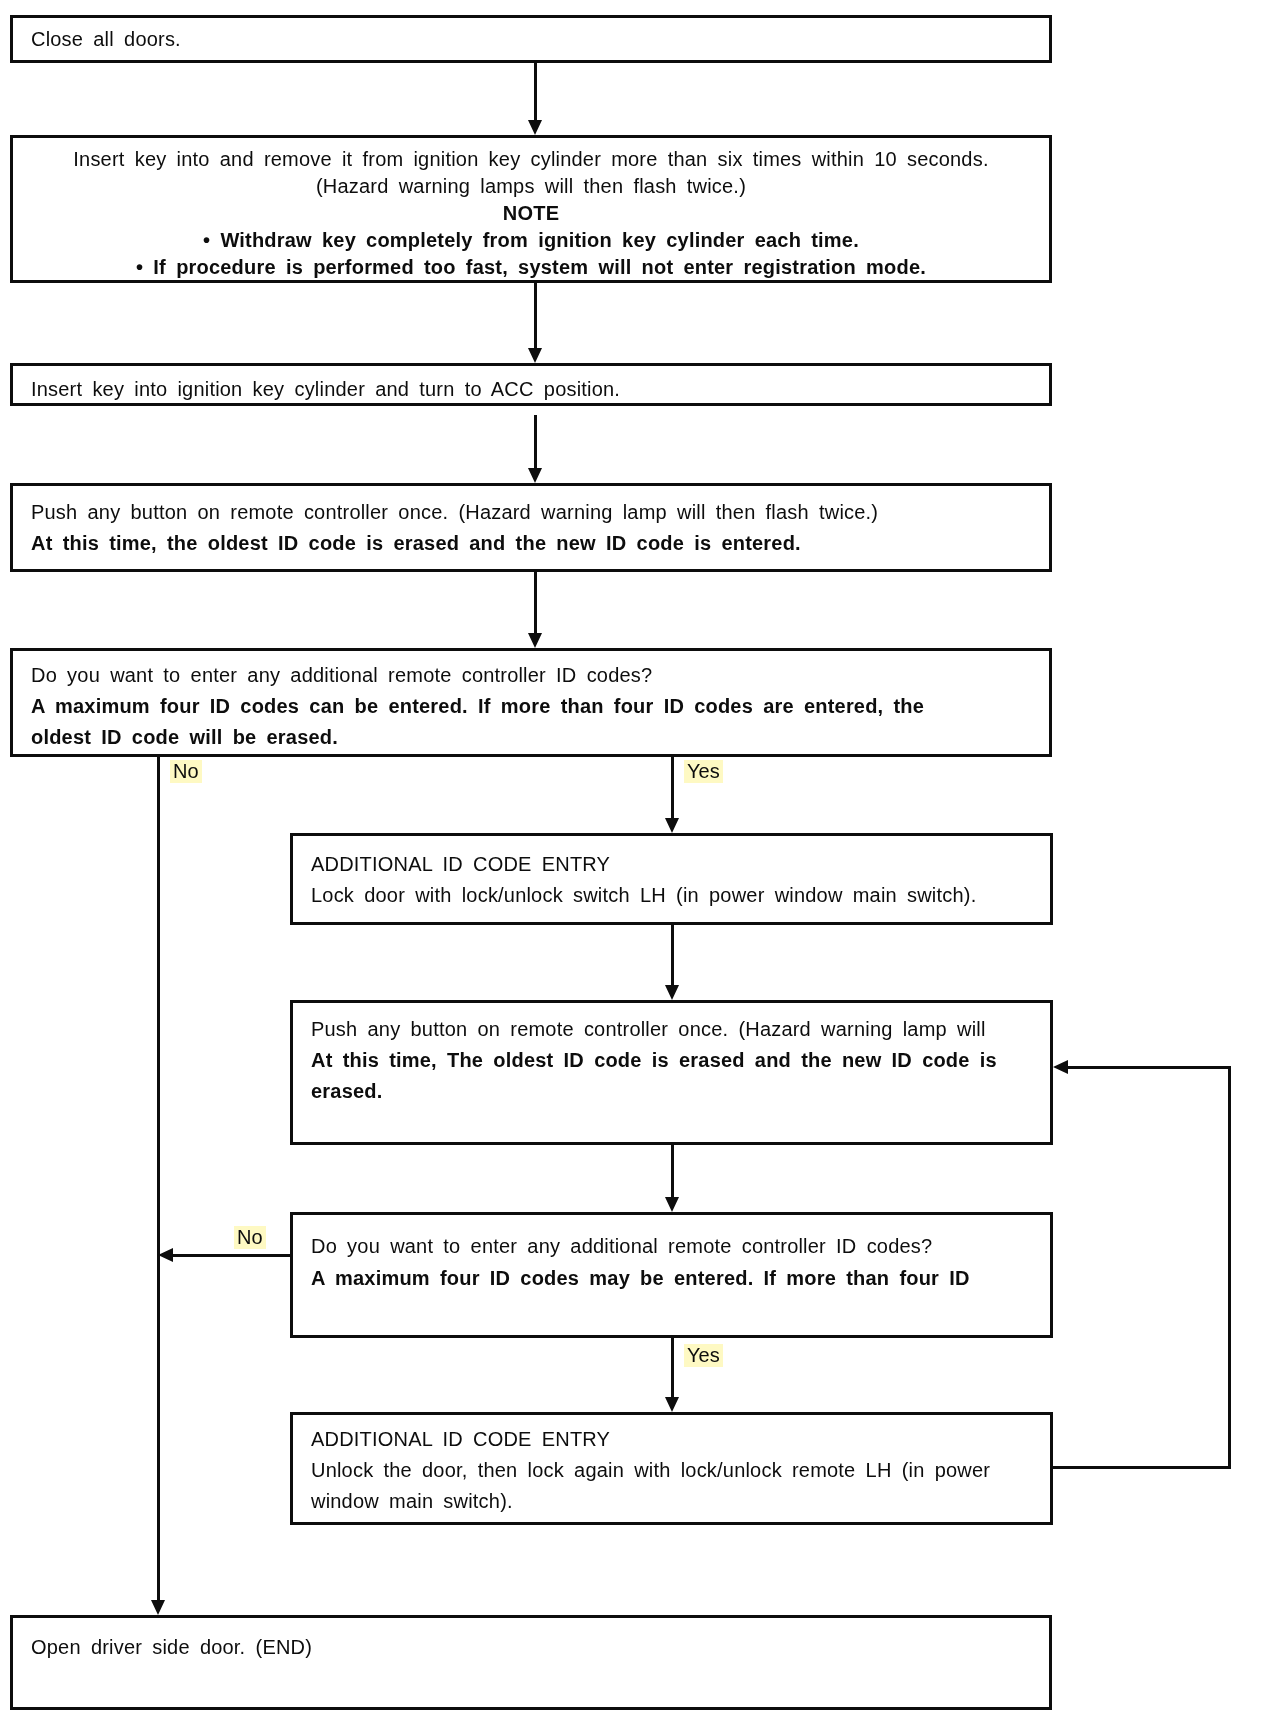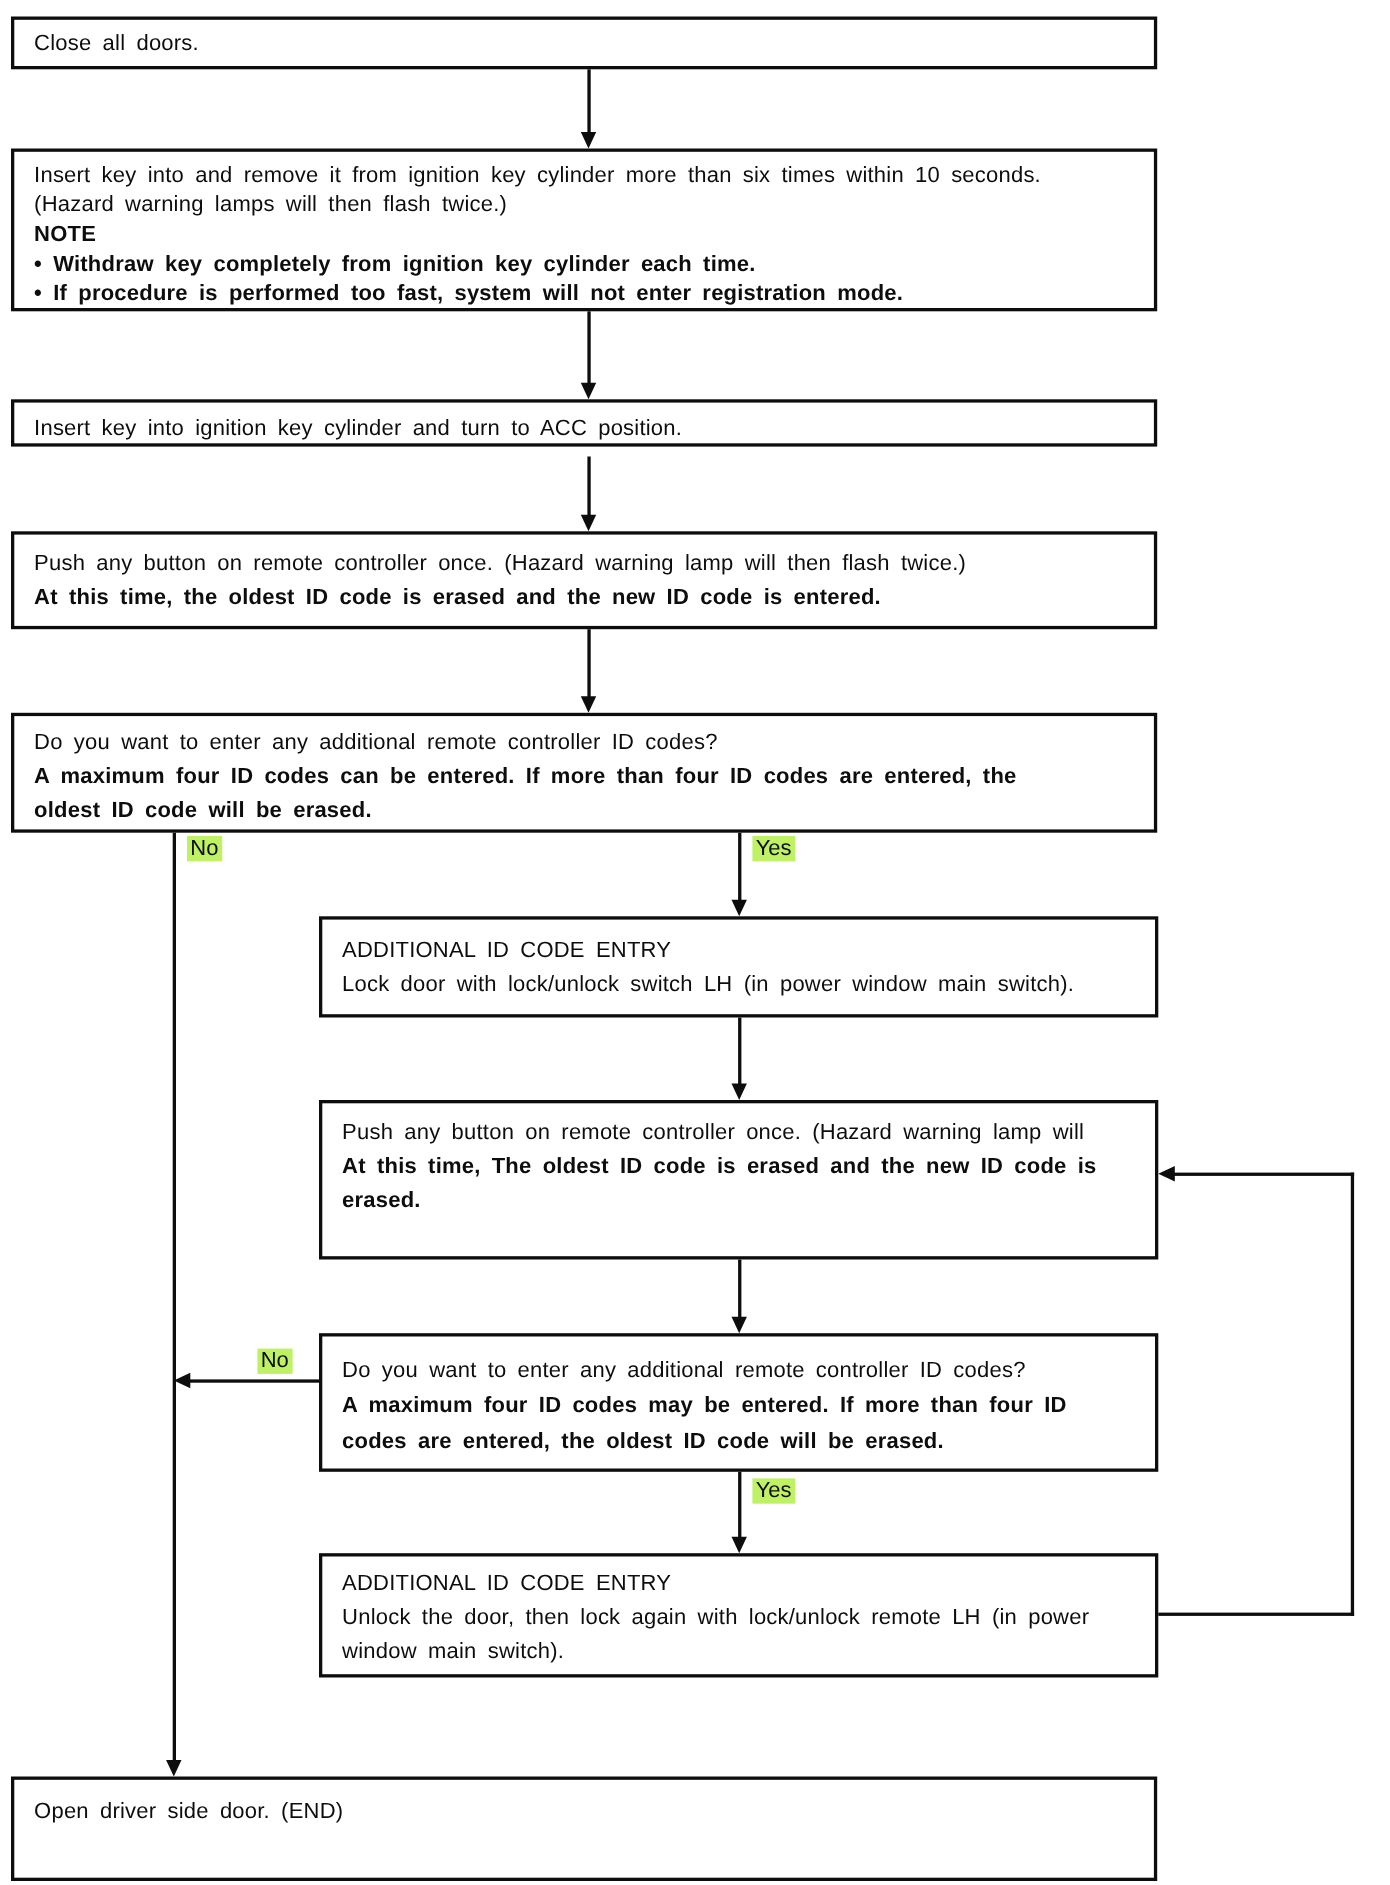--- a/index.html
+++ b/index.html
@@ -21,21 +21,21 @@
     letter-spacing: 0.01em;
     overflow: hidden;
   }
   .ln { padding: 0 18px; white-space: nowrap; }
   .bold { font-weight: bold; }
 
   
   #b1  { left:10px;  top:15px;   width:1042px; height:48px;  }
   #b1 .ln { line-height: 42px; }
   #b2  { left:10px;  top:135px;  width:1042px; height:148px; padding-top:8px; }
-  #b2 .ln { line-height: 27px; }
+  #b2 .ln { line-height: 27px; text-align: center; }
   #b3  { left:10px;  top:363px;  width:1042px; height:43px;  }
   #b3 .ln { line-height: 46px; }
   #b4  { left:10px;  top:483px;  width:1042px; height:89px;  padding-top:11px; }
   #b4 .ln { line-height: 31px; }
   #b5  { left:10px;  top:648px;  width:1042px; height:109px; padding-top:9px; }
   #b5 .ln { line-height: 31px; }
   
   #b6  { left:290px; top:833px;  width:763px;  height:92px;  padding-top:13px; }
   #b6 .ln { line-height: 31px; }
   #b7  { left:290px; top:1000px; width:763px;  height:145px; padding-top:11px; }
@@ -64,21 +64,21 @@
   .arrow-left {
     position: absolute;
     width: 0; height: 0;
     border-top: 7px solid transparent;
     border-bottom: 7px solid transparent;
     border-right: 15px solid #0d0d0d;
   }
   .branch-label {
     position: absolute;
     font-size: 20px;
-    background: #bef264;
+    background: #fef9c3;
     padding: 0 3px;
   }
 </style>
 </head>
 <body>
 
 <div id="page">
 
   <div class="box" id="b1">
     <div class="ln">Close all doors.</div>
@@ -140,21 +140,20 @@
     <div class="ln bold">At this time, The oldest ID code is erased and the new ID code is</div>
     <div class="ln bold">erased.</div>
   </div>
 
   <div class="vline" style="left:671px; top:1145px; height:56px;"></div>
   <div class="arrow-down" style="left:665px; top:1197px;"></div>
 
   <div class="box" id="b8">
     <div class="ln">Do you want to enter any additional remote controller ID codes?</div>
     <div class="ln bold">A maximum four ID codes may be entered. If more than four ID</div>
-    <div class="ln bold">codes are entered, the oldest ID code will be erased.</div>
   </div>
 
   <div class="hline" style="left:166px; top:1254px; width:124px;"></div>
   <div class="arrow-left" style="left:158px; top:1248px;"></div>
   <div class="branch-label" style="left:234px; top:1226px;">No</div>
 
   <div class="vline" style="left:671px; top:1338px; height:62px;"></div>
   <div class="arrow-down" style="left:665px; top:1397px;"></div>
   <div class="branch-label" style="left:684px; top:1344px;">Yes</div>
 

